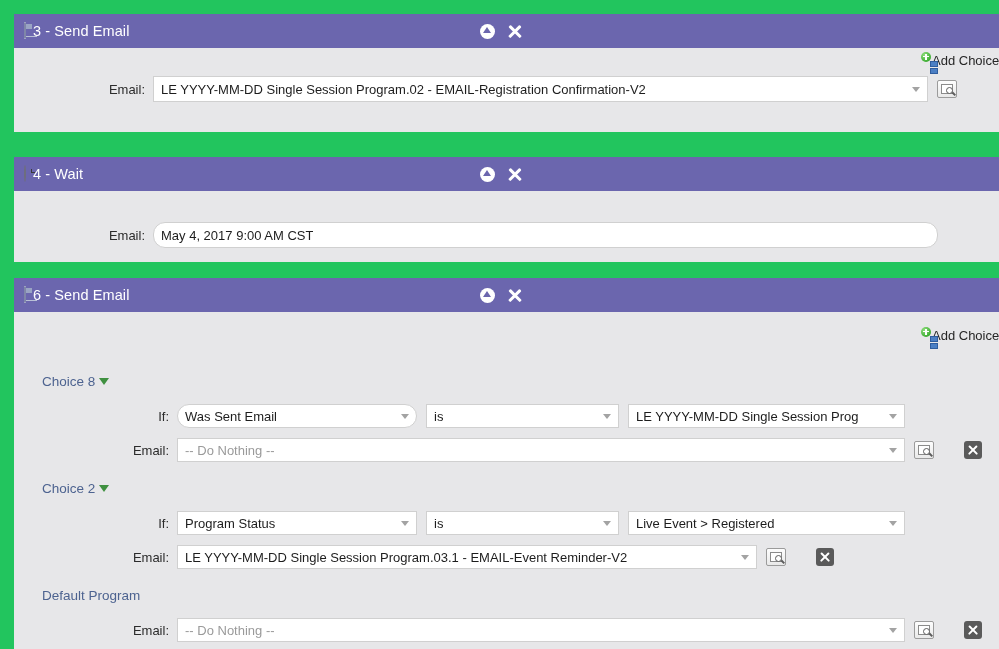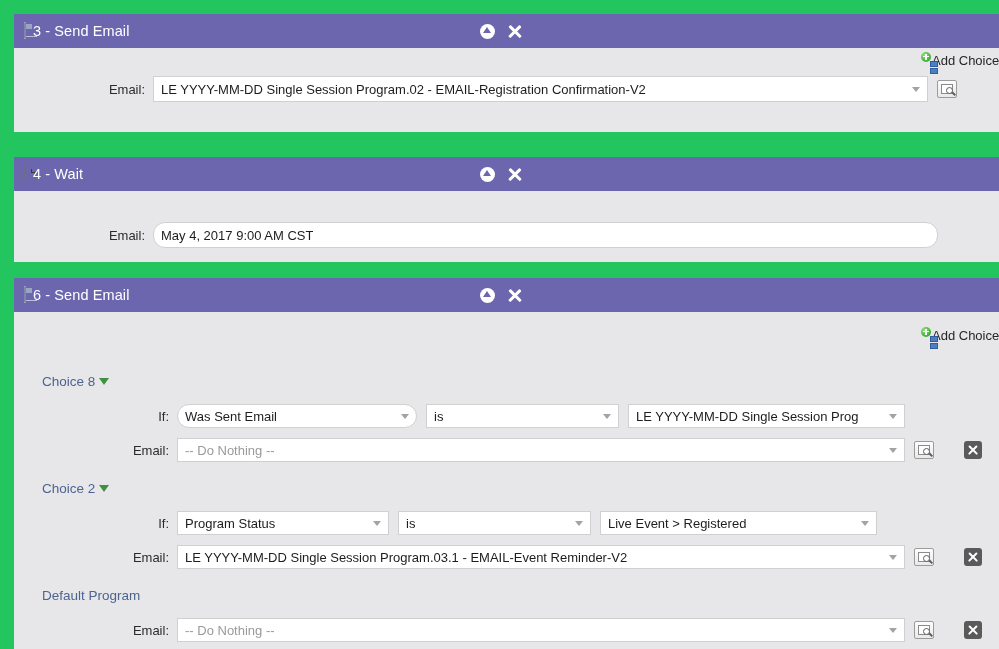--- a/index.html
+++ b/index.html
@@ -392,40 +392,40 @@
         <span class="btn-delete"></span>
       </div>
 
       <div class="choice-head" style="margin-top:12px;">
         <span class="label">Choice 2</span>
         <span class="tri"></span>
       </div>
 
       <div class="form-row" style="margin-top:9px;">
         <span class="field-label" style="width:163px;">If:</span>
-        <span class="ctl" style="width:212px;text-align:center;">
+        <span class="ctl" style="width:240px;text-align:center;">
           <span class="val">Program Status</span>
           <span class="caret"></span>
         </span>
         <span style="width:9px;"></span>
         <span class="ctl" style="width:193px;">
           <span class="val">is</span>
           <span class="caret"></span>
         </span>
         <span style="width:9px;"></span>
         <span class="ctl" style="width:277px;padding-right:42px;">
           <span class="val">Live Event &gt; Registered</span>
           <span class="plus"><span class="greenplus"></span></span>
           <span class="caret"></span>
         </span>
       </div>
 
       <div class="form-row">
         <span class="field-label" style="width:163px;">Email:</span>
-        <span class="ctl" style="width:728px;">
+        <span class="ctl" style="width:580px;">
           <span class="val">LE YYYY-MM-DD Single Session Program.03.1 - EMAIL-Event Reminder-V2</span>
           <span class="caret"></span>
         </span>
         <span style="width:9px;"></span>
         <span class="btn-preview">
             <span class="pg"></span>
             <span class="mg"></span>
           </span>
         <span style="width:30px;"></span>
         <span class="btn-delete"></span>

